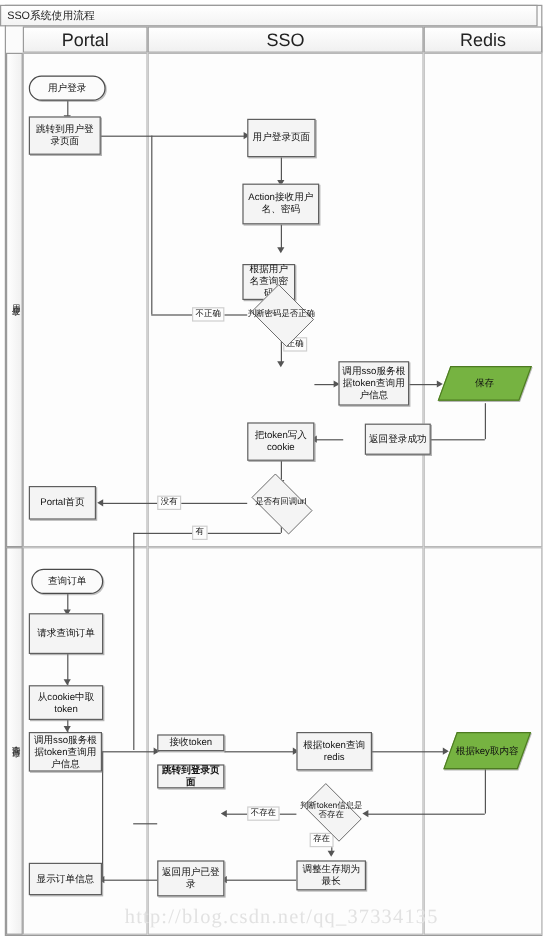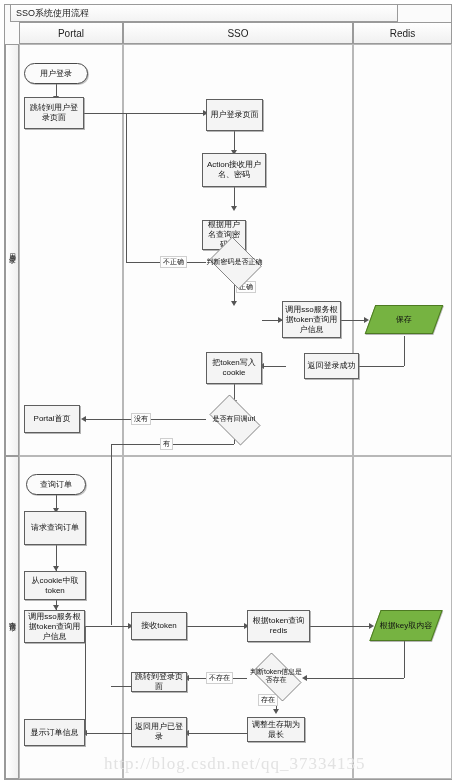--- a/index.html
+++ b/index.html
@@ -6,30 +6,30 @@
   body{font-family:"Liberation Sans","DejaVu Sans",sans-serif;}
   #canvas{
     position:relative;
     width:456px;height:784px;
     background:#ffffff;
     overflow:hidden;
   }
   
   .frame{position:absolute;box-sizing:border-box;border:1px solid #9a9a9a;background:#fbfbfb;}
   .title-bar{
-    position:absolute;left:10px;top:4px;width:388px;height:18px;
+    position:absolute;left:0;top:4px;width:448px;height:18px;
     box-sizing:border-box;border:1px solid #9a9a9a;
     background:linear-gradient(#ffffff,#f3f3f3);
     font-size:9px;color:#222;line-height:17px;padding-left:5px;
     white-space:nowrap;
   }
   .col-head{
     position:absolute;height:22px;box-sizing:border-box;
     border:1px solid #9a9a9a;background:linear-gradient(#ffffff,#f0f0f0);
-    font-size:10px;color:#222;display:flex;align-items:center;justify-content:center;
+    font-size:15px;color:#222;display:flex;align-items:center;justify-content:center;
     font-weight:normal;
   }
   .lane-cell{position:absolute;box-sizing:border-box;border:1px solid #b8b8b8;background:#fdfdfd;}
   .row-label{
     position:absolute;box-sizing:border-box;border:1px solid #9a9a9a;
     background:linear-gradient(90deg,#ffffff,#f0f0f0);
     display:flex;align-items:center;justify-content:center;
   }
   .row-label span{
     writing-mode:vertical-rl;font-size:7px;color:#333;letter-spacing:1px;
@@ -228,34 +228,34 @@
   <div class="ln lnv" style="left:85px;top:626px;height:107px;"></div>
 
   <div class="node term" style="left:26px;top:474px;width:60px;height:21px;">查询订单</div>
 
   <div class="node proc" style="left:24px;top:511px;width:62px;height:34px;">请求查询订单</div>
 
   <div class="node proc" style="left:24px;top:610px;width:61px;height:33px;">调用sso服务根据token查询用户信息</div>
 
   <div class="node proc" style="left:24px;top:571px;width:62px;height:29px;">从cookie中取token</div>
 
-  <div class="node proc" style="left:131px;top:612px;width:56px;height:28px;">接收token</div>
+  <div class="node proc" style="left:131px;top:612px;width:56px;height:14px;">接收token</div>
 
   <div class="node proc" style="left:247px;top:610px;width:63px;height:32px;">根据token查询redis</div>
 
   <div class="para" style="left:375px;top:610px;width:62px;height:31px;">
     <span>根据key取内容</span>
   </div>
 
   <div class="dec-wrap" style="left:247px;top:658px;width:58px;height:36px;">
     <div class="dec-shape"></div>
     <div class="dec-txt">判断token信息是否存在</div>
   </div>
 
-  <div class="node proc" style="left:131px;top:672px;width:56px;height:20px;">跳转到登录页面</div>
+  <div class="node proc" style="left:131px;top:637px;width:56px;height:20px;font-weight:bold;">跳转到登录页面</div>
 
   <div class="node proc" style="left:247px;top:717px;width:58px;height:25px;">调整生存期为最长</div>
 
   <div class="node proc" style="left:24px;top:719px;width:61px;height:27px;">显示订单信息</div>
 
   <div class="node proc" style="left:131px;top:717px;width:56px;height:30px;">返回用户已登录</div>
 
   <div class="wm" style="left:104px;top:754px;">http://blog.csdn.net/qq_37334135</div>
 
 </div>

